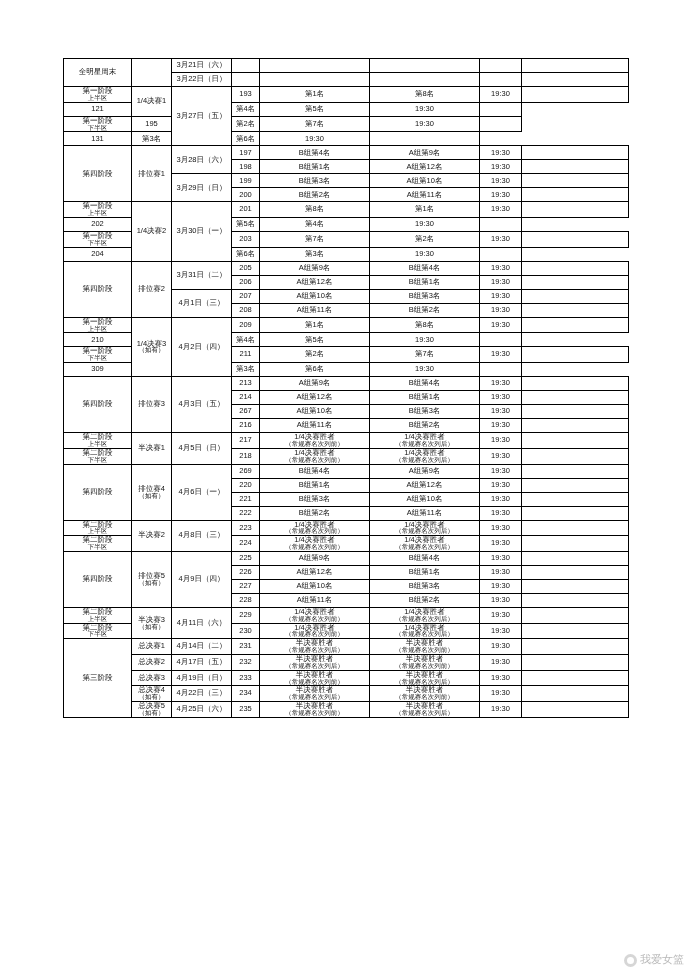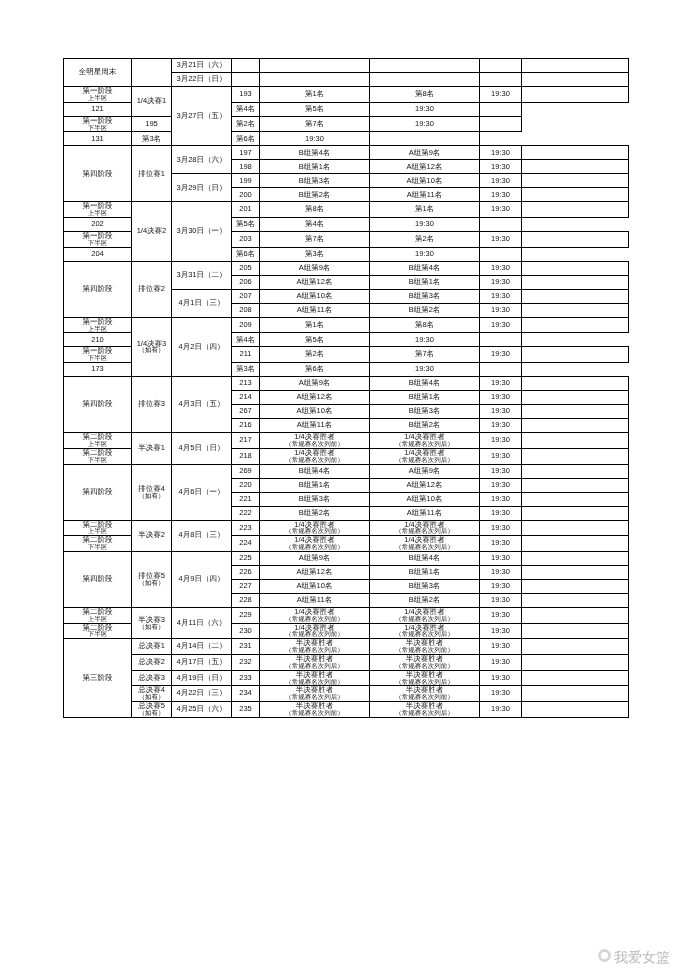--- a/index.html
+++ b/index.html
@@ -34,23 +34,23 @@
   col.c-no{width:28px;}
   col.c-home{width:110px;}
   col.c-away{width:110px;}
   col.c-time{width:42px;}
   col.c-extra{width:107px;}
 
   .two-line{line-height:1.05;margin-top:24px;}
   .sub{display:block;font-size:6.5px;}
   .tall{height:22px;}
   .watermark{
-    position:absolute;right:20px;bottom:8px;
-    display:flex;align-items:flex-start;gap:3px;
-    color:#b9b9b9;font-size:14px;
+    position:absolute;right:6px;bottom:8px;
+    display:flex;align-items:flex-end;gap:3px;
+    color:#b9b9b9;font-size:11px;
   }
   .wm-logo{
     width:13px;height:13px;border-radius:50%;
     background:#d6d6d6;position:relative;display:inline-block;
   }
   .wm-logo:after{
     content:"";position:absolute;left:3px;top:3px;width:7px;height:7px;
     border-radius:50%;background:#fff;
   }
 </style>
@@ -236,21 +236,21 @@
         </tr>
         <tr>
           <td class="two-line"><span>第一阶段</span><span class="sub">下半区</span></td>
           <td>211</td>
           <td>第2名</td>
           <td>第7名</td>
           <td>19:30</td>
           <td></td>
         </tr>
         <tr>
-          <td>173</td>
+          <td>309</td>
           <td>第3名</td>
           <td>第6名</td>
           <td>19:30</td>
           <td></td>
         </tr>
         <tr>
           <td rowspan="4">第四阶段</td>
           <td rowspan="4">排位赛3</td>
           <td rowspan="4">4月3日（五）</td>
           <td>213</td>

